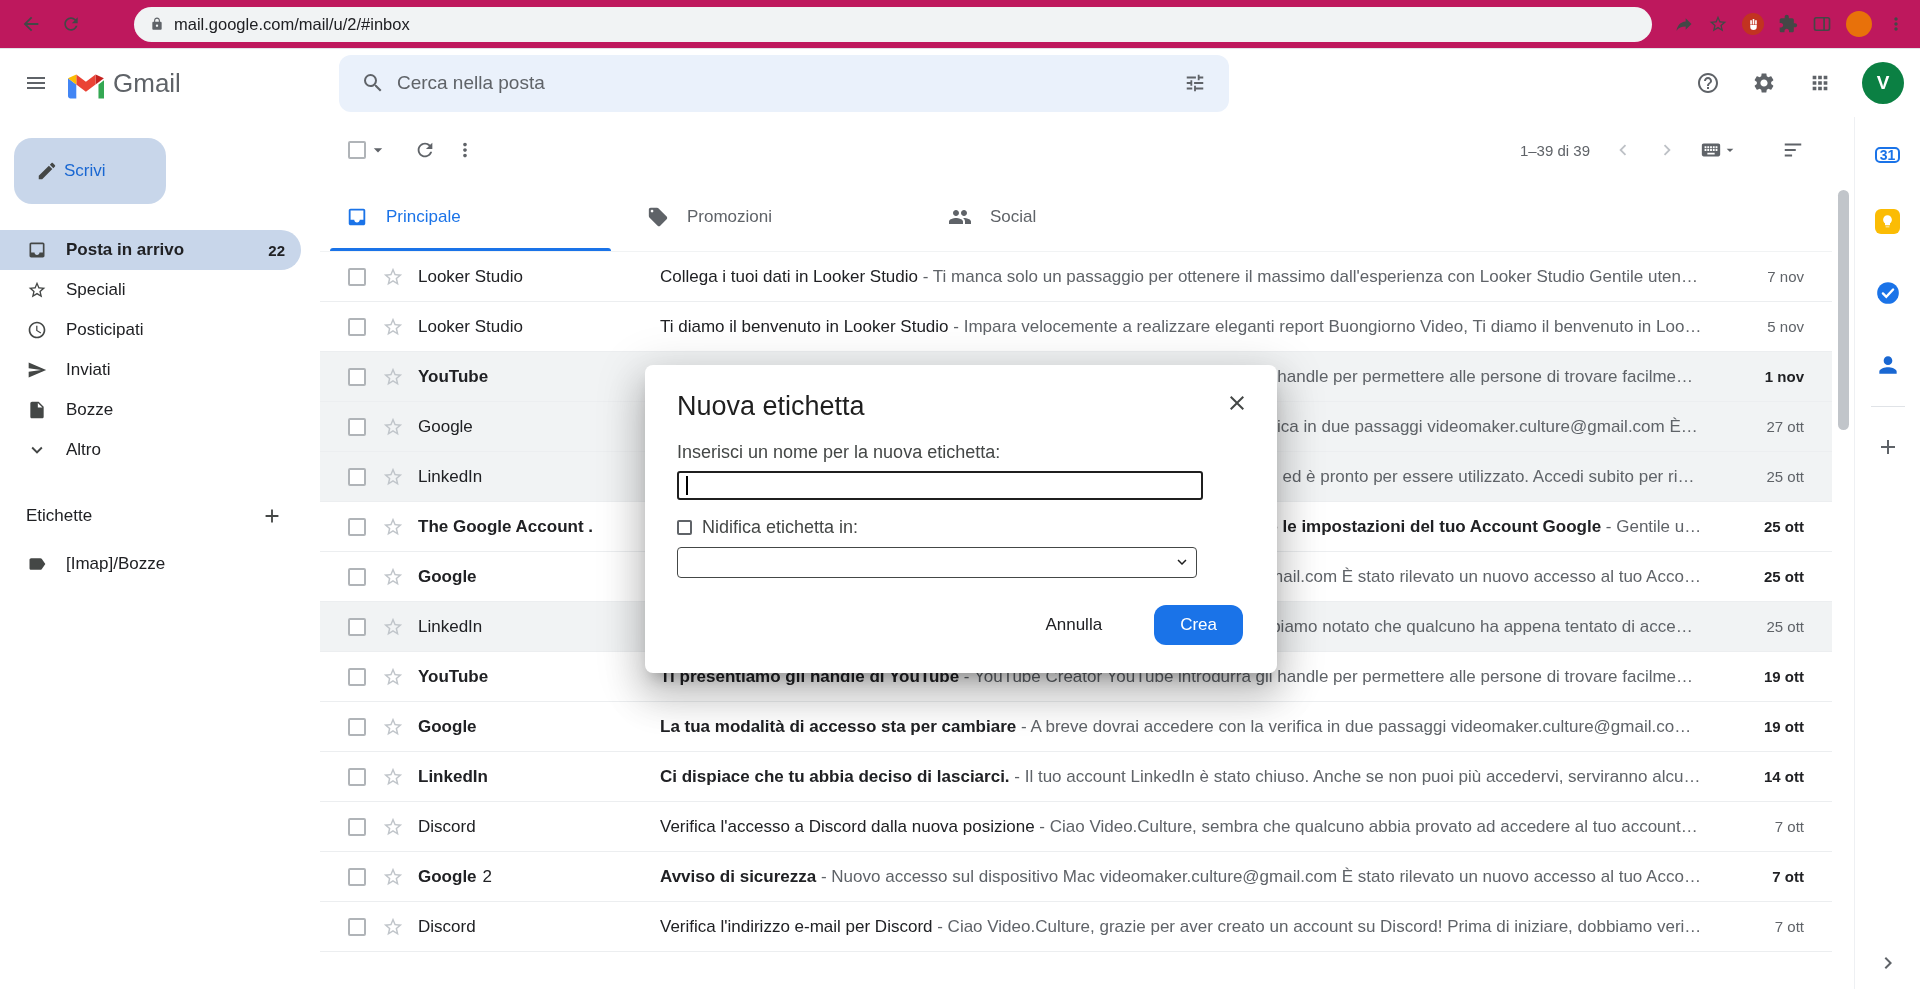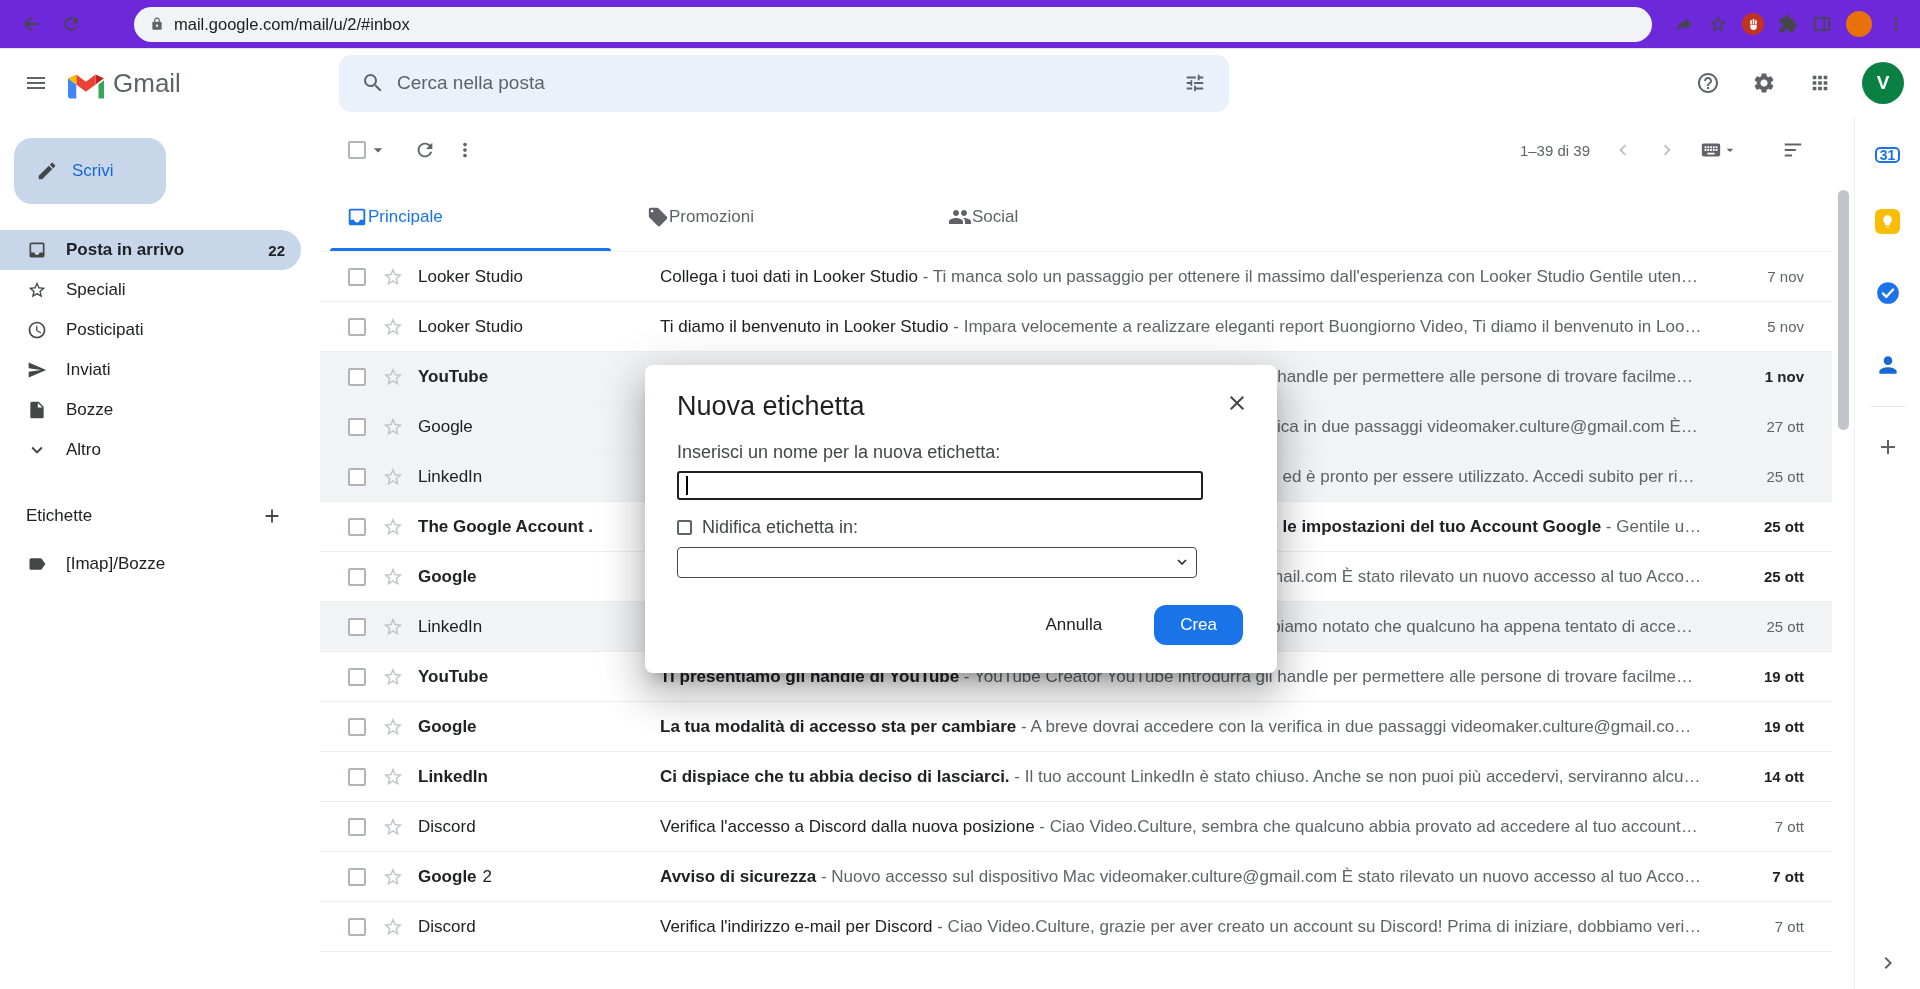--- a/index.html
+++ b/index.html
@@ -3,21 +3,21 @@
 <meta charset="utf-8">
 <style>
   *{margin:0;padding:0;box-sizing:border-box}
   html,body{width:1920px;height:989px;overflow:hidden;background:#fff;color:#202124;
     font-family:"Liberation Sans","DejaVu Sans",sans-serif}
   body{position:relative}
   svg{display:block}
   .icon{display:inline-flex;align-items:center;justify-content:center}
 
   
-  .browser-bar{height:49px;display:flex;align-items:center;padding:0 14px;background:#6d28d9;
+  .browser-bar{height:49px;display:flex;align-items:center;padding:0 14px;background:#be185d;
     border-bottom:1px solid #e2e4e8;gap:6px}
   .nav-btn{width:34px;height:34px;border-radius:50%;display:flex;align-items:center;justify-content:center;color:#444746}
   .address-bar{flex:1;height:35px;background:#f1f3f4;border-radius:18px;display:flex;align-items:center;
     padding:0 16px;gap:10px;margin-left:40px;color:#202124}
   .address-bar .lock{color:#5f6368}
   .url{font-size:16.5px;color:#202124;white-space:nowrap}
   .browser-right{display:flex;align-items:center;gap:14px;margin-left:16px;color:#444746}
   .b-avatar{width:26px;height:26px;border-radius:50%;background:var(--browser_avatar_bg,#e8710a)}
   .abp{width:22px;height:22px;border-radius:50%;background:var(--adblock_red,#c23321);display:flex;align-items:center;justify-content:center}
 
@@ -33,21 +33,21 @@
   .header-right{margin-left:auto;display:flex;align-items:center;gap:8px}
   .g-avatar{width:42px;height:42px;border-radius:50%;background:var(--avatar_bg,#0b8043);color:#fff;
     display:flex;align-items:center;justify-content:center;font-size:19px;font-weight:700;margin-left:10px}
 
   
   .app-body{display:flex;height:872px}
 
   
   .sidebar{width:320px;flex:0 0 320px;padding-top:21px}
   .compose{margin-left:14px;width:152px;height:66px;border-radius:18px;background:var(--compose_bg,#c8d6ea);
-    display:flex;align-items:center;gap:14px;padding:0 22px;margin-bottom:26px}
+    display:flex;align-items:center;gap:6px;padding:0 22px;margin-bottom:26px}
   .compose .pen{color:#444746}
   .compose-label{font-size:17px;font-weight:500;color:#1967d2}
   .nav-item{height:40px;width:301px;display:flex;align-items:center;gap:18px;padding:0 16px 0 26px;
     border-radius:0 20px 20px 0;font-size:17px;color:#202124}
   .nav-item .nicon{color:#444746;width:22px}
   .nav-item.selected{background:var(--selected_bg,#c8d6ea);font-weight:700}
   .nav-item .count{margin-left:auto;font-size:15px;font-weight:700}
   .labels-header{margin-top:26px;height:40px;width:301px;display:flex;align-items:center;padding:0 18px 0 26px}
   .labels-header .lh-text{font-size:17px;font-weight:500;color:#202124}
   .labels-header .plus{margin-left:auto;color:#444746}
@@ -56,21 +56,21 @@
   .main{flex:1;position:relative;padding-right:22px;min-width:0}
   .toolbar{height:66px;display:flex;align-items:center;padding:0 28px;color:#5f6368}
   .cb{width:18px;height:18px;border:2px solid #b0b4b8;border-radius:2px;background:#fff}
   .tb-caret{color:#5f6368;margin-left:2px}
   .tbtn{display:flex;align-items:center;justify-content:center;color:#5f6368}
   .toolbar-right{margin-left:auto;display:flex;align-items:center;gap:22px}
   .range{font-size:15px;color:#5f6368;white-space:nowrap}
   .pg{color:#bdc1c6}
   .pane{margin-left:22px}
   .tabs{display:flex;height:69px;border-bottom:1px solid #f1f3f4}
-  .tab{width:301px;display:flex;align-items:center;padding-left:26px;font-size:17px;color:#5f6368;position:relative}
+  .tab{width:301px;display:flex;align-items:center;gap:18px;padding-left:26px;font-size:17px;color:#5f6368;position:relative}
   .tab .ticon{color:#5f6368}
   .tab.active{color:var(--accent,#1a73e8);font-weight:500}
   .tab.active .ticon{color:var(--accent,#1a73e8)}
   .tab.active::after{content:"";position:absolute;left:10px;right:10px;bottom:0;height:3px;
     background:var(--accent,#1a73e8);border-radius:3px 3px 0 0}
 
   .row{height:50px;display:flex;align-items:center;padding:0 28px;border-bottom:1px solid #eceef0;background:#fff}
   .row.shaded{background:var(--shaded_row_bg,#f1f3f4)}
   .row .cb{margin-right:16px;flex:0 0 auto}
   .row .star{color:#c0c5ca;margin-right:14px;flex:0 0 auto}

